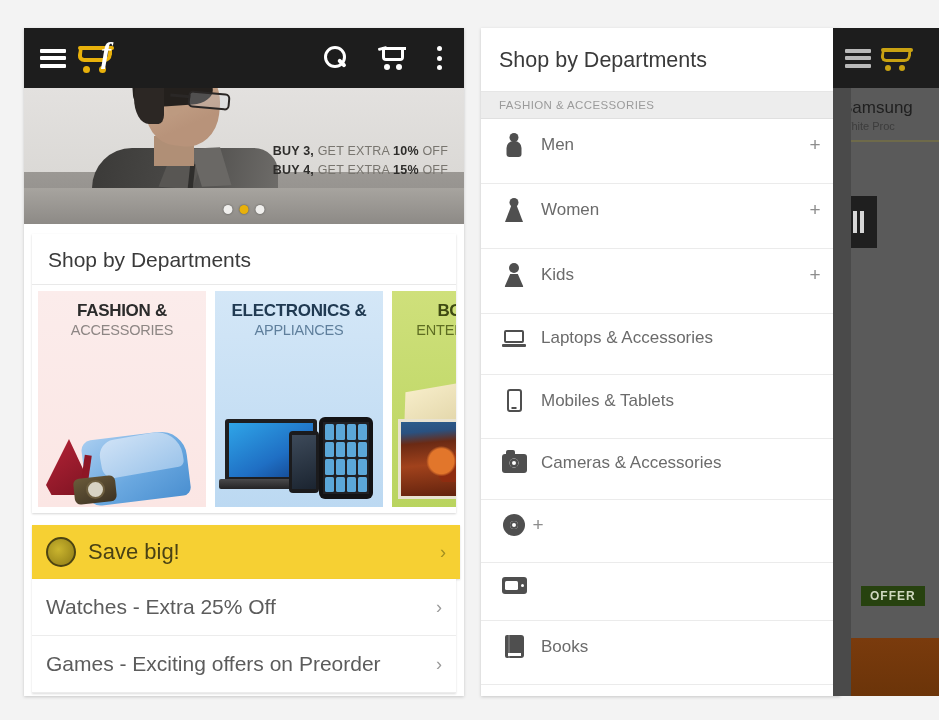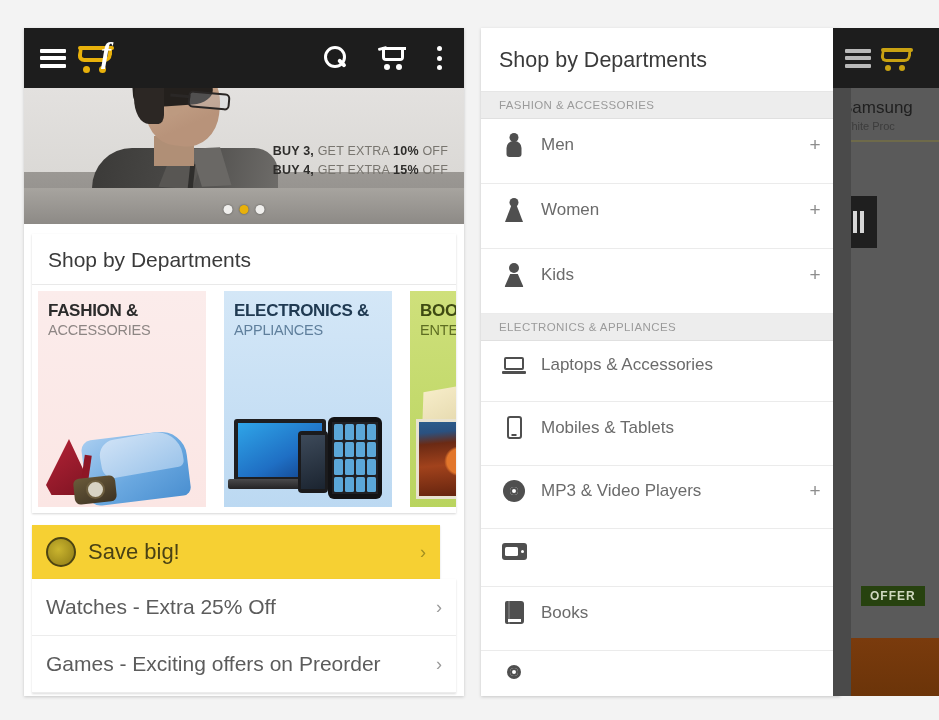--- a/index.html
+++ b/index.html
@@ -136,21 +136,21 @@
     display:flex; gap:7px; }
   .dots i { width:9px; height:9px; border-radius:50%; background:#f0efed;
     display:block; box-shadow: 0 0 2px rgba(0,0,0,.5); }
   .dots i.on { background:#e8b10b; }
 
   
   .card { margin: 10px 8px 0 8px; background:#fff;
           box-shadow: 0 1px 2px rgba(0,0,0,.16); }
   .card-title { padding: 14px 16px 12px 16px; font-size: 21px; color:#3a3a3a;
                 border-bottom: 1px solid #e9e9e9; }
-  .dept-strip { display:flex; gap:18px; padding: 6px; overflow:hidden; height: 228px; }
+  .dept-strip { display:flex; gap:9px; padding: 6px; overflow:hidden; height: 228px; text-align: center; }
   .dept-tile { width: 168px; flex:0 0 168px; position:relative; overflow:hidden;
                padding: 10px 10px 0 10px; }
   .dept-tile.fashion { background: linear-gradient(180deg,#fbeceb 0%,#fbe6e4 100%); }
   .dept-tile.electronics { background: linear-gradient(180deg,#d4e7f7 0%,#bcd9f2 100%); }
   .dept-tile.books { background: linear-gradient(180deg,#cfe07b 0%,#b9d45f 100%); }
   .dept-tile .t1 { font-size: 17px; font-weight: bold; letter-spacing:-.3px;
                    white-space: nowrap; }
   .dept-tile .t2 { font-size: 14.5px; letter-spacing:-.2px; white-space: nowrap;
                    margin-top: 1px; }
   .fashion .t1 { color:#2b2b2b; } .fashion .t2 { color:#8d8684; }
@@ -198,21 +198,21 @@
   .bk-cover { position:absolute; left:6px; bottom:8px; width:104px; height:80px;
     background: linear-gradient(175deg,#2c5d8c 0%,#2a5180 14%,#6b2a14 28%,#a1421c 55%,#5c1f0c 100%);
     border: 3px solid #e8e2d0; }
   .bk-fire { position:absolute; left:14px; bottom:14px; width:88px; height:52px;
     background: radial-gradient(circle at 30% 60%, #e2762b 0 18%, transparent 22%),
                 radial-gradient(circle at 62% 45%, #d2561e 0 20%, transparent 24%),
                 radial-gradient(circle at 46% 78%, #8e2c10 0 26%, transparent 30%);
   }
 
   
-  .savebig { margin: 12px 24px 0 8px; background:#f6d033; display:flex; align-items:center;
+  .savebig { margin: 12px 4px 0 8px; background:#f6d033; display:flex; align-items:center;
              padding: 12px 14px; box-shadow: 0 1px 2px rgba(0,0,0,.14); }
   .savebig .badge { width:30px; height:30px; border-radius:50%; border:2.5px solid #4d4412;
              background: radial-gradient(circle at 40% 40%, #cbb52e, #8d7a15);
              margin-right: 12px; flex:0 0 30px; }
   .savebig .txt { font-size: 22px; color:#4a4215; flex:1; }
   .chev { color:#9a9a9a; font-size: 18px; }
   .savebig .chev { color:#a28f20; }
 
   .list { margin: 0 8px; background:#fff; box-shadow: 0 1px 2px rgba(0,0,0,.14); }
   .list-row { display:flex; align-items:center; padding: 16px 14px;
@@ -488,47 +488,52 @@
       <div class="mi">
         <span class="ic ic-person kids">
             <i class="h"></i>
             <i class="b"></i>
           </span>
       </div>
       <div class="mlbl">Kids</div>
       <div class="plus">+</div>
     </div>
 
-    <div class="menu-section">ELECTRONICS &amp; APPLIANCES</div>
 
     <div class="menu-row">
       <div class="mi">
         <span class="ic ic-laptop">
             <i class="scr"></i>
             <i class="base"></i>
           </span>
       </div>
       <div class="mlbl">Laptops &amp; Accessories</div>
       <div class="plus"></div>
     </div>
 
     <div class="menu-row">
       <div class="mi">
           <span class="ic ic-phone"></span>
         </div>
       <div class="mlbl">Mobiles &amp; Tablets</div>
       <div class="plus"></div>
     </div>
 
+    <div class="menu-row">
+      <div class="mi">
+          <span class="ic ic-cam"></span>
+        </div>
+      <div class="mlbl">Cameras &amp; Accessories</div>
+      <div class="plus"></div>
+    </div>
 
     <div class="menu-row">
       <div class="mi">
           <span class="ic ic-disc"></span>
         </div>
-      <div class="mlbl">MP3 &amp; Video Players</div>
       <div class="plus">+</div>
     </div>
 
     <div class="menu-row">
       <div class="mi">
         <span class="ic ic-appl">
             <i class="win"></i>
             <i class="knob"></i>
           </span>
       </div>

